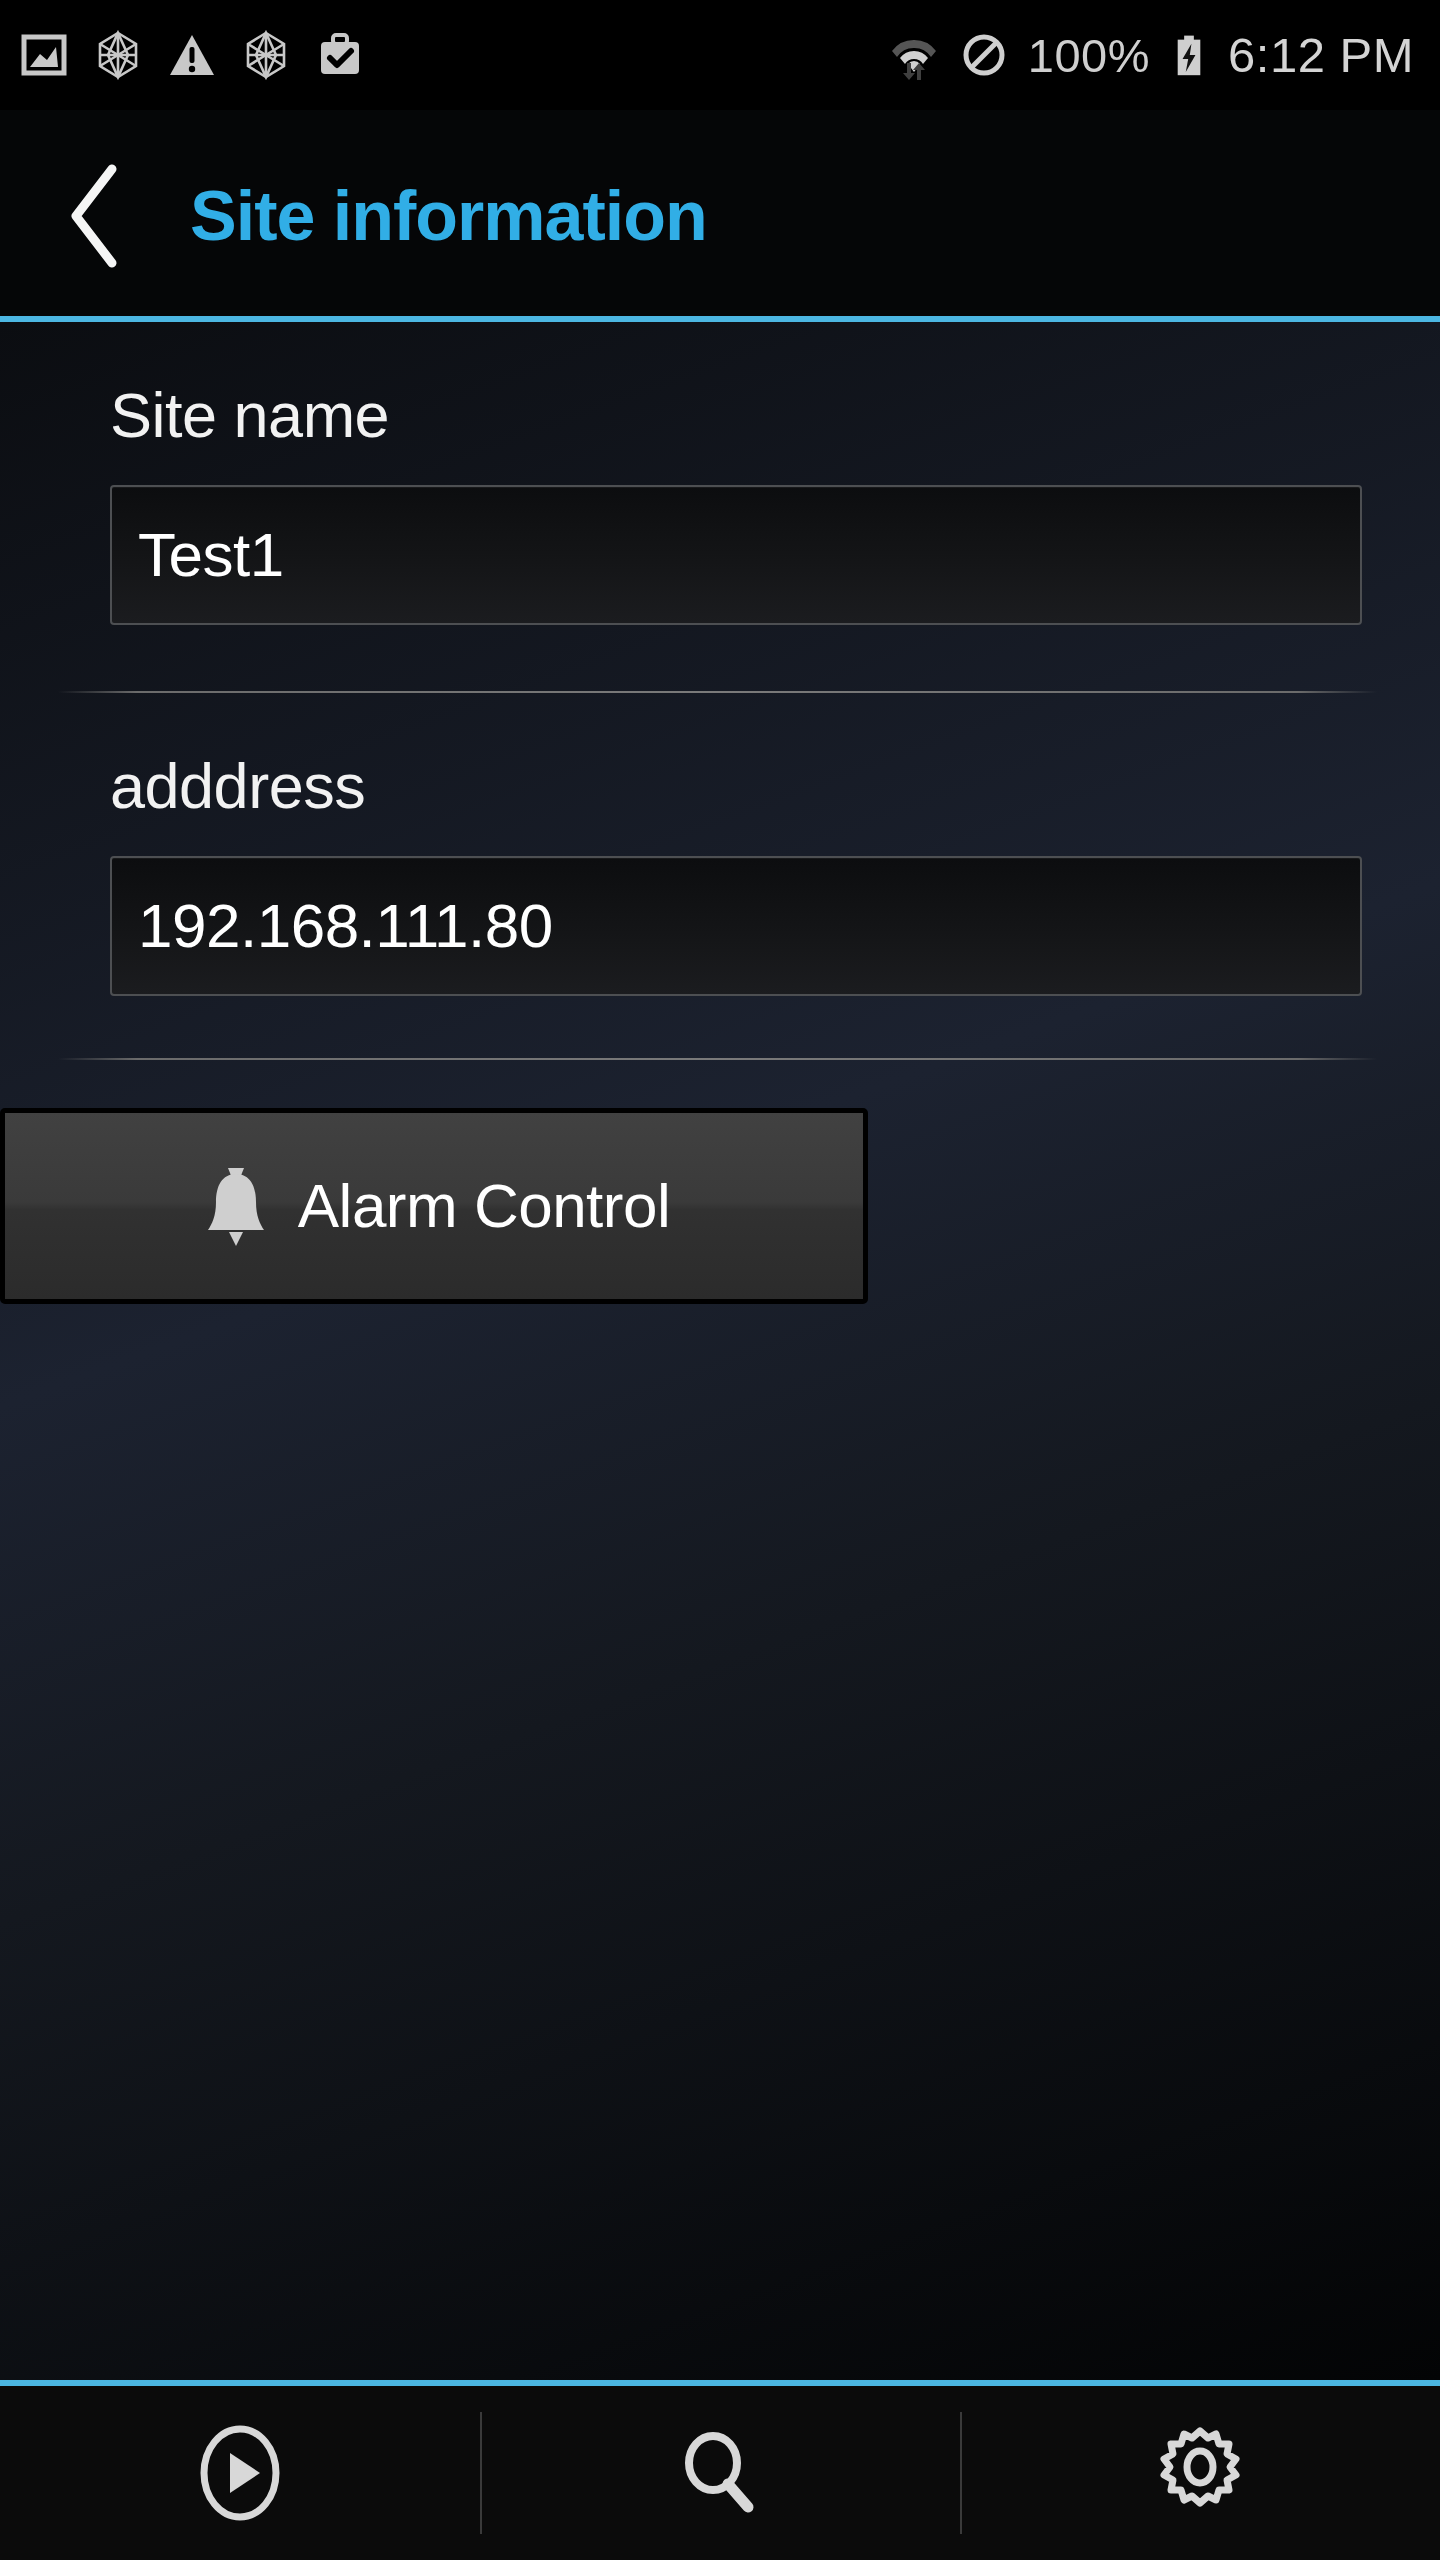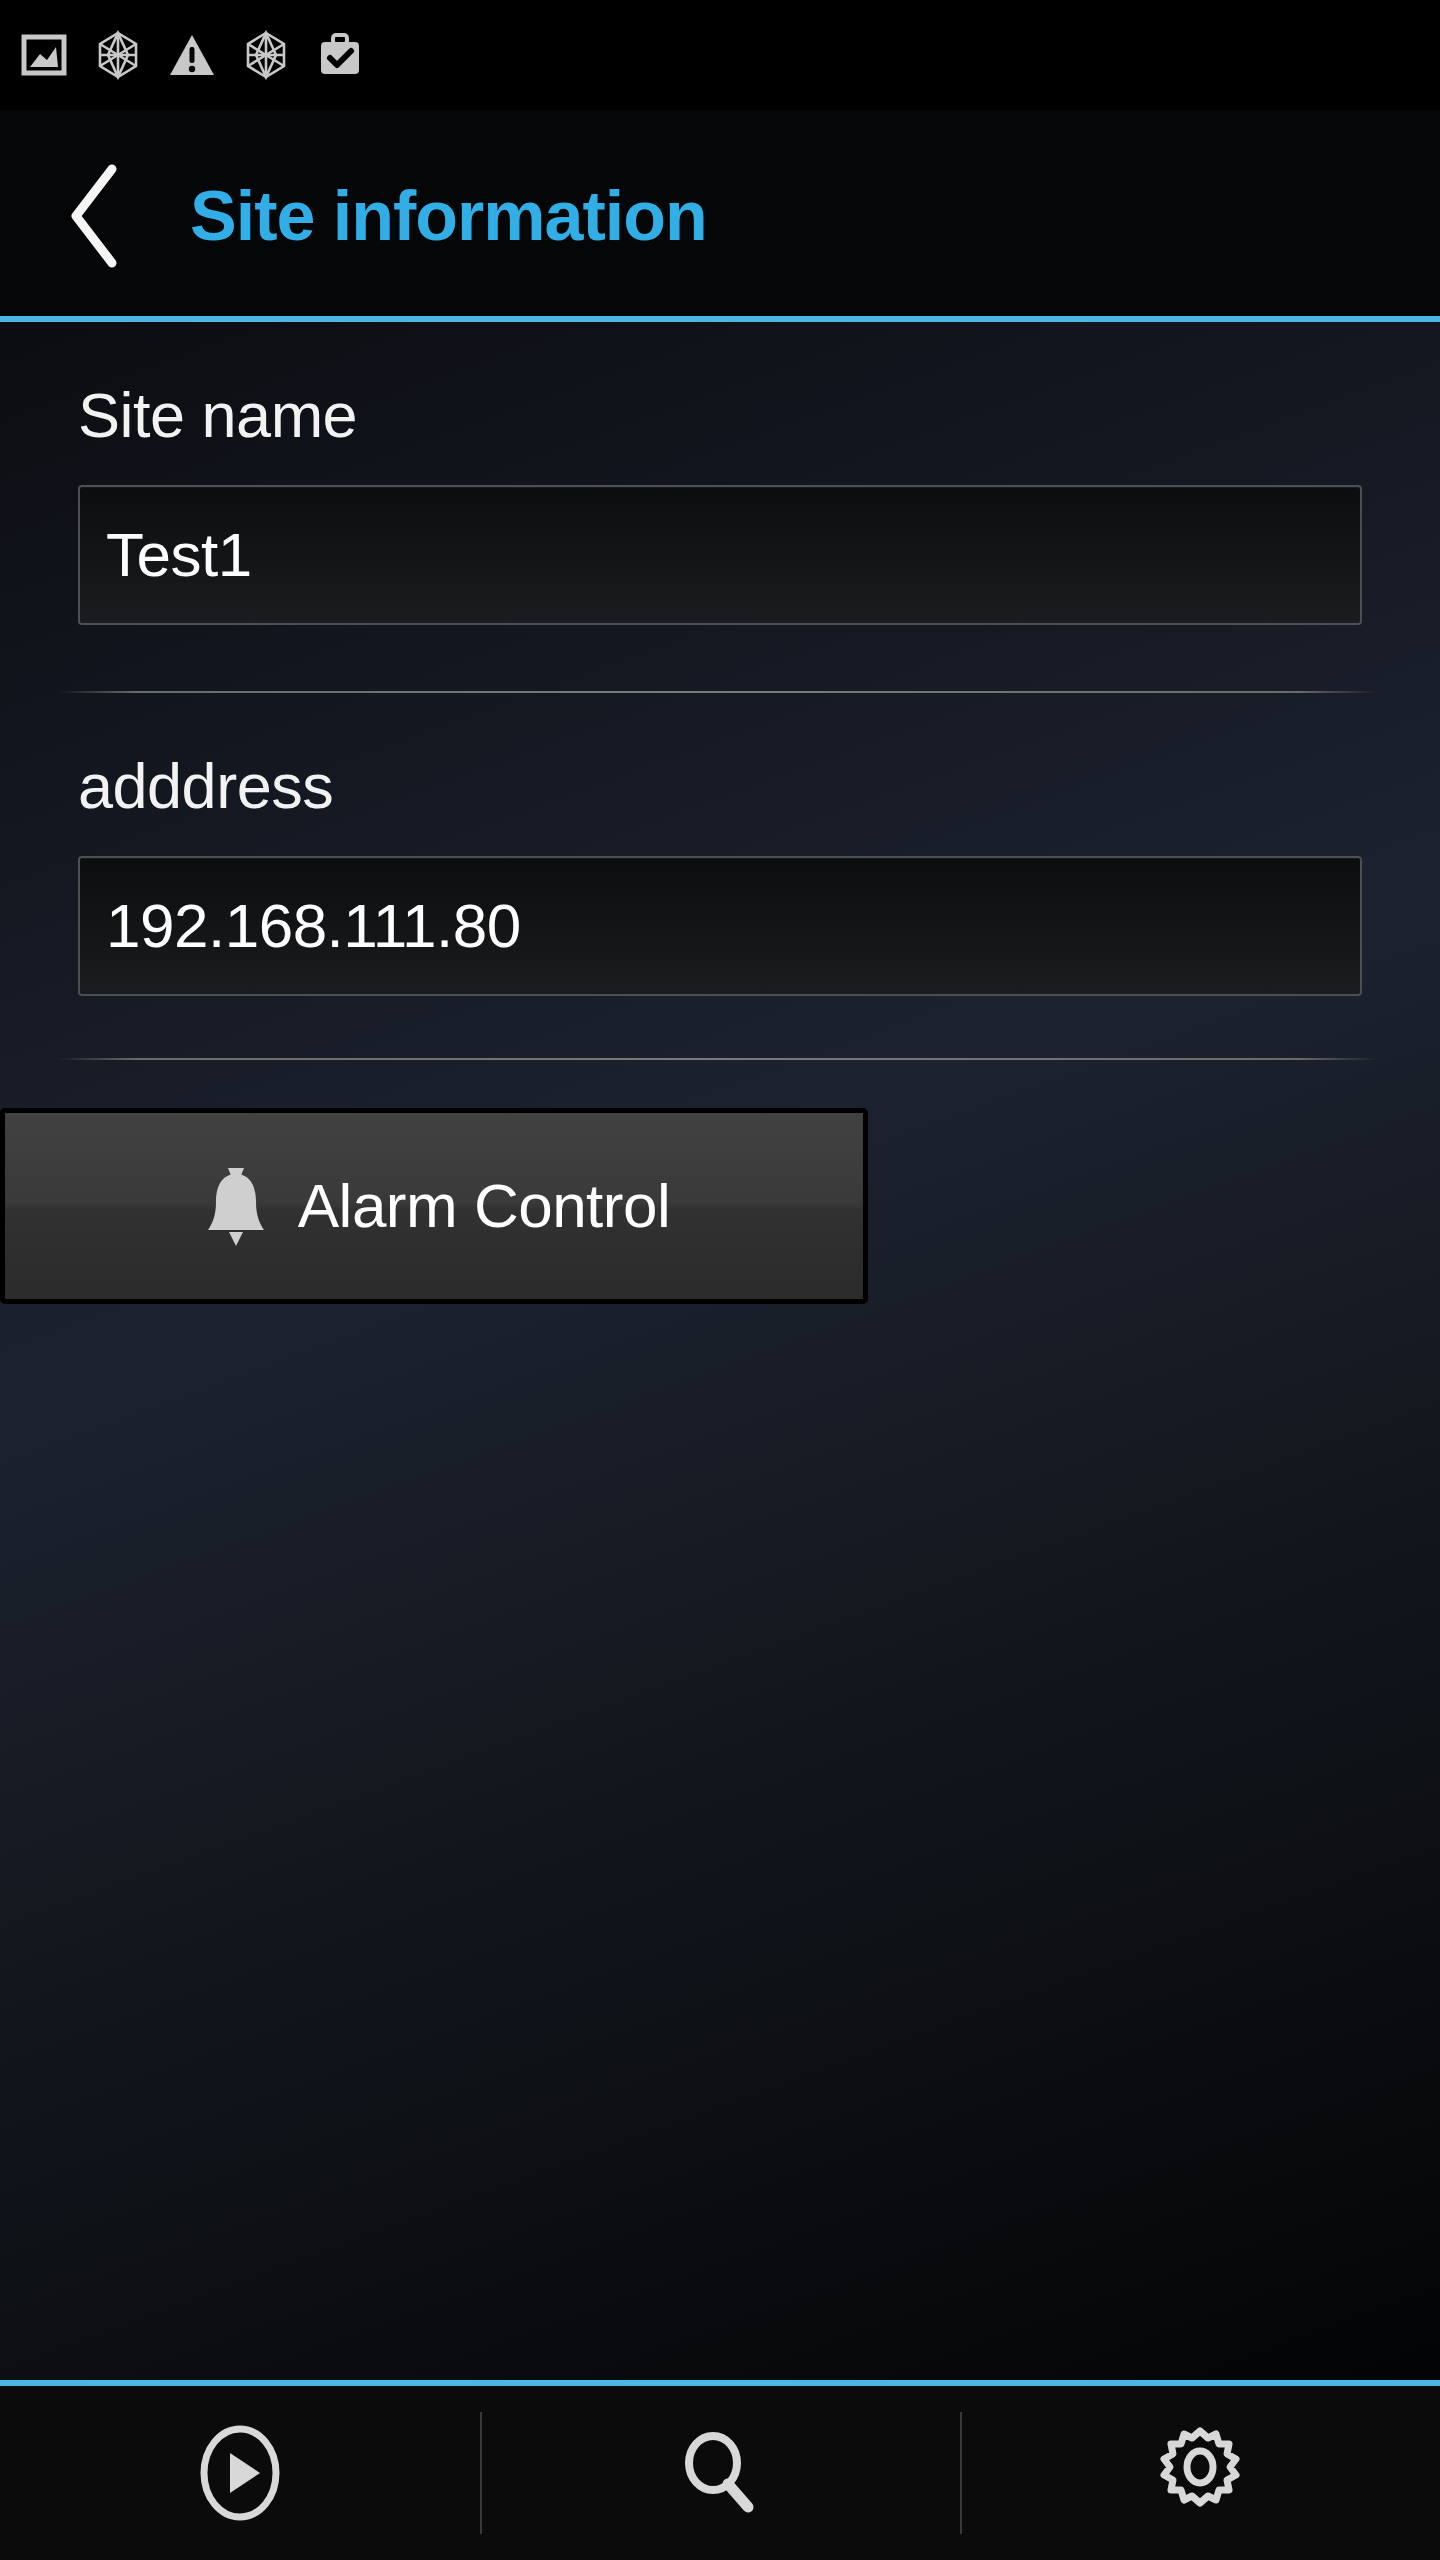--- a/index.html
+++ b/index.html
@@ -61,21 +61,21 @@
 
   
   #content {
     flex:1 1 auto; position:relative;
     background:
       radial-gradient(120% 90% at 42% 72%, #22283400 0%, #0000 60%),
       linear-gradient(160deg, #0b0d11 0%, #1c2230 42%, #14181f 62%, #030405 100%);
     padding:0;
     overflow:hidden;
   }
-  .field-block { padding:0 0 16px 0; }
+  .field-block { padding:0 0 16px 0;margin-left:32px; }
   .field-label {
     color:#f2f2f2;
     font-size:63px;
     padding:62px 0 0 78px;
     line-height:1;
     letter-spacing:-0.5px;
   }
   .field-input {
     margin:38px 78px 0 78px;
     height:140px;
@@ -174,20 +174,45 @@
       </svg>
 
       <svg class="sb-icon" viewBox="0 0 52 56">
         <rect x="19" y="8" width="14" height="9" rx="3" fill="none" stroke="#c8c8c8" stroke-width="4"></rect>
         <rect x="7" y="15" width="38" height="32" rx="4" fill="#c8c8c8"></rect>
         <path d="M16 31 L23 38 L37 24" fill="none" stroke="#000" stroke-width="6" stroke-linecap="round" stroke-linejoin="round"></path>
       </svg>
 
     </div>
 
+    <div class="sb-right">
+
+      <svg class="sb-icon" viewBox="0 0 52 56">
+        <path d="M26 13 A27 27 0 0 1 48 24 L43 30 A20 20 0 0 0 26 21 A20 20 0 0 0 9 30 L4 24 A27 27 0 0 1 26 13 Z" fill="#555"></path>
+        <path d="M26 24 A18 18 0 0 1 40 31 L35 37 A11 11 0 0 0 26 32 A11 11 0 0 0 17 37 L12 31 A18 18 0 0 1 26 24 Z" fill="#d0d0d0"></path>
+        <path d="M26 34 A8 8 0 0 1 32 37 L26 45 L20 37 A8 8 0 0 1 26 34 Z" fill="#d0d0d0"></path>
+        <path d="M19 36 L19 46 L15 46 L21 53 L27 46 L23 46 L23 36 Z" fill="#3f3f3f"></path>
+        <path d="M33 53 L33 43 L37 43 L31 36 L25 43 L29 43 L29 53 Z" fill="#3f3f3f"></path>
+      </svg>
+
+      <svg class="sb-icon" viewBox="0 0 52 56">
+        <circle cx="26" cy="28" r="18" fill="none" stroke="#cfcfcf" stroke-width="5"></circle>
+        <line x1="13.5" y1="40.5" x2="38.5" y2="15.5" stroke="#cfcfcf" stroke-width="5"></line>
+      </svg>
+
+      <span class="sb-text">100%</span>
+
+      <svg class="sb-icon" viewBox="0 0 52 56" style="width:42px;">
+        <rect x="20" y="4" width="12" height="6" fill="#cfcfcf"></rect>
+        <rect x="12" y="9" width="28" height="44" fill="#cfcfcf"></rect>
+        <path d="M29 14 L18 33 L25 33 L22 49 L34 28 L27 28 Z" fill="#111"></path>
+      </svg>
+
+      <span class="sb-time">6:12 PM</span>
+    </div>
   </div>
 
   <div id="title-bar">
     <div id="back-button">
       <svg viewBox="0 0 60 110" width="60" height="110">
         <path d="M48 8 L12 55 L48 102" fill="none" stroke="#f5f5f5" stroke-width="9" stroke-linecap="round" stroke-linejoin="round"></path>
       </svg>
     </div>
     <div id="page-title">Site information</div>
     <div id="title-underline"></div>

